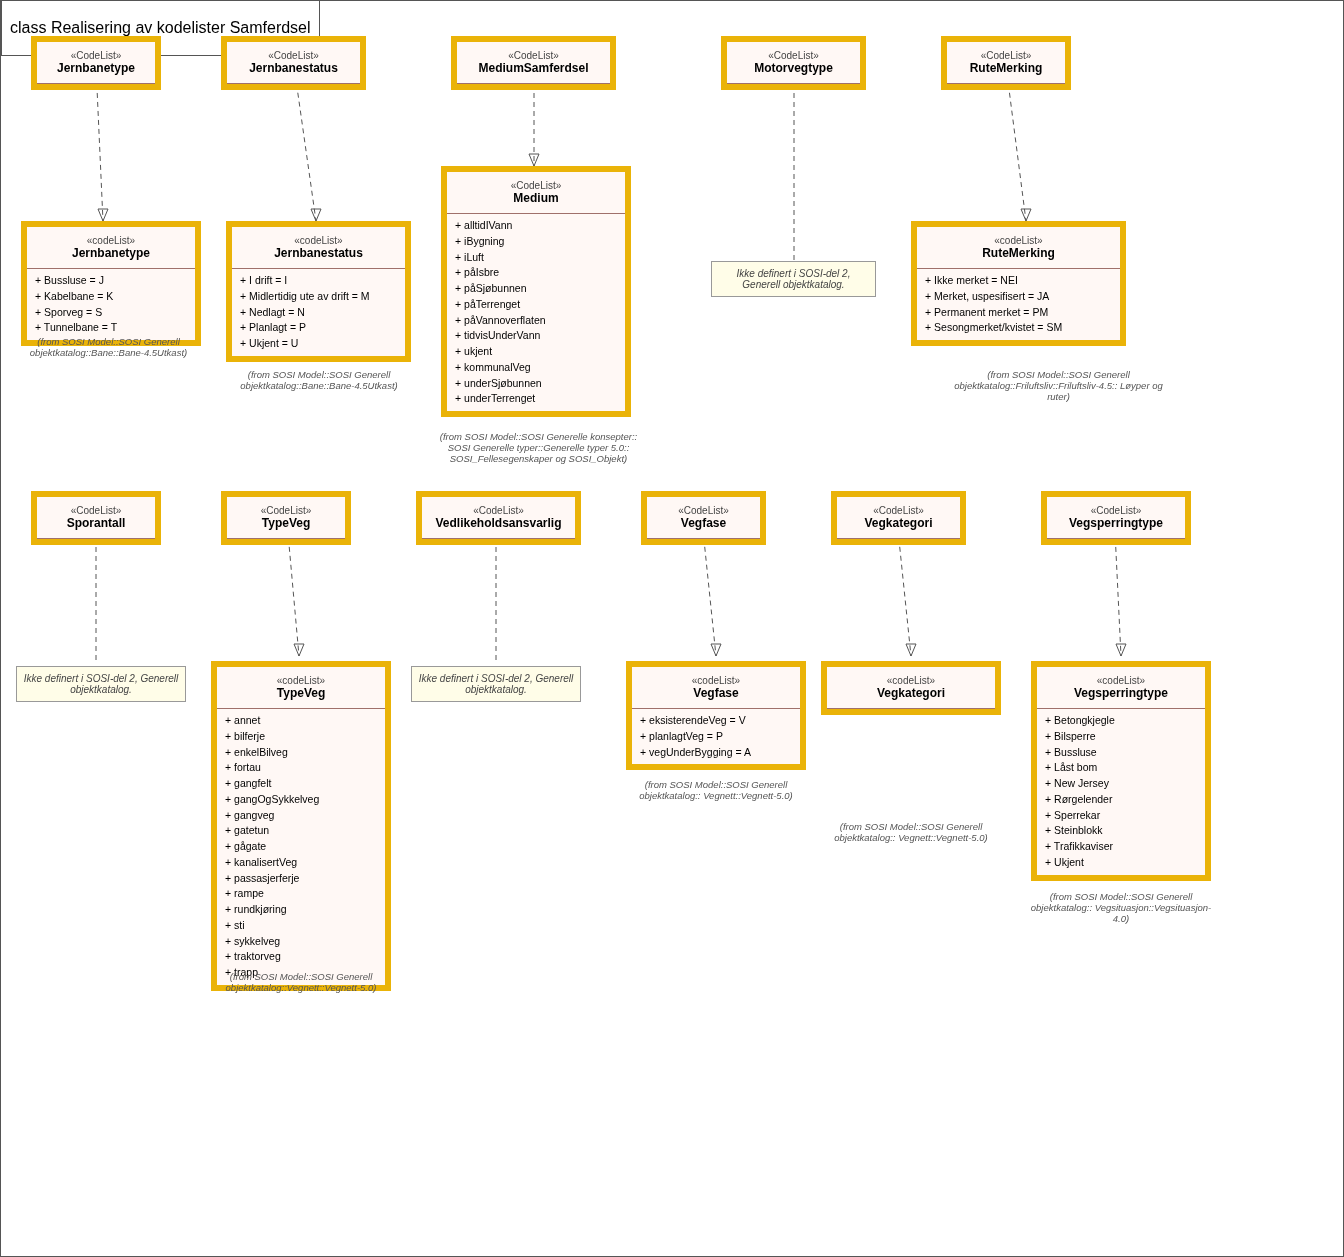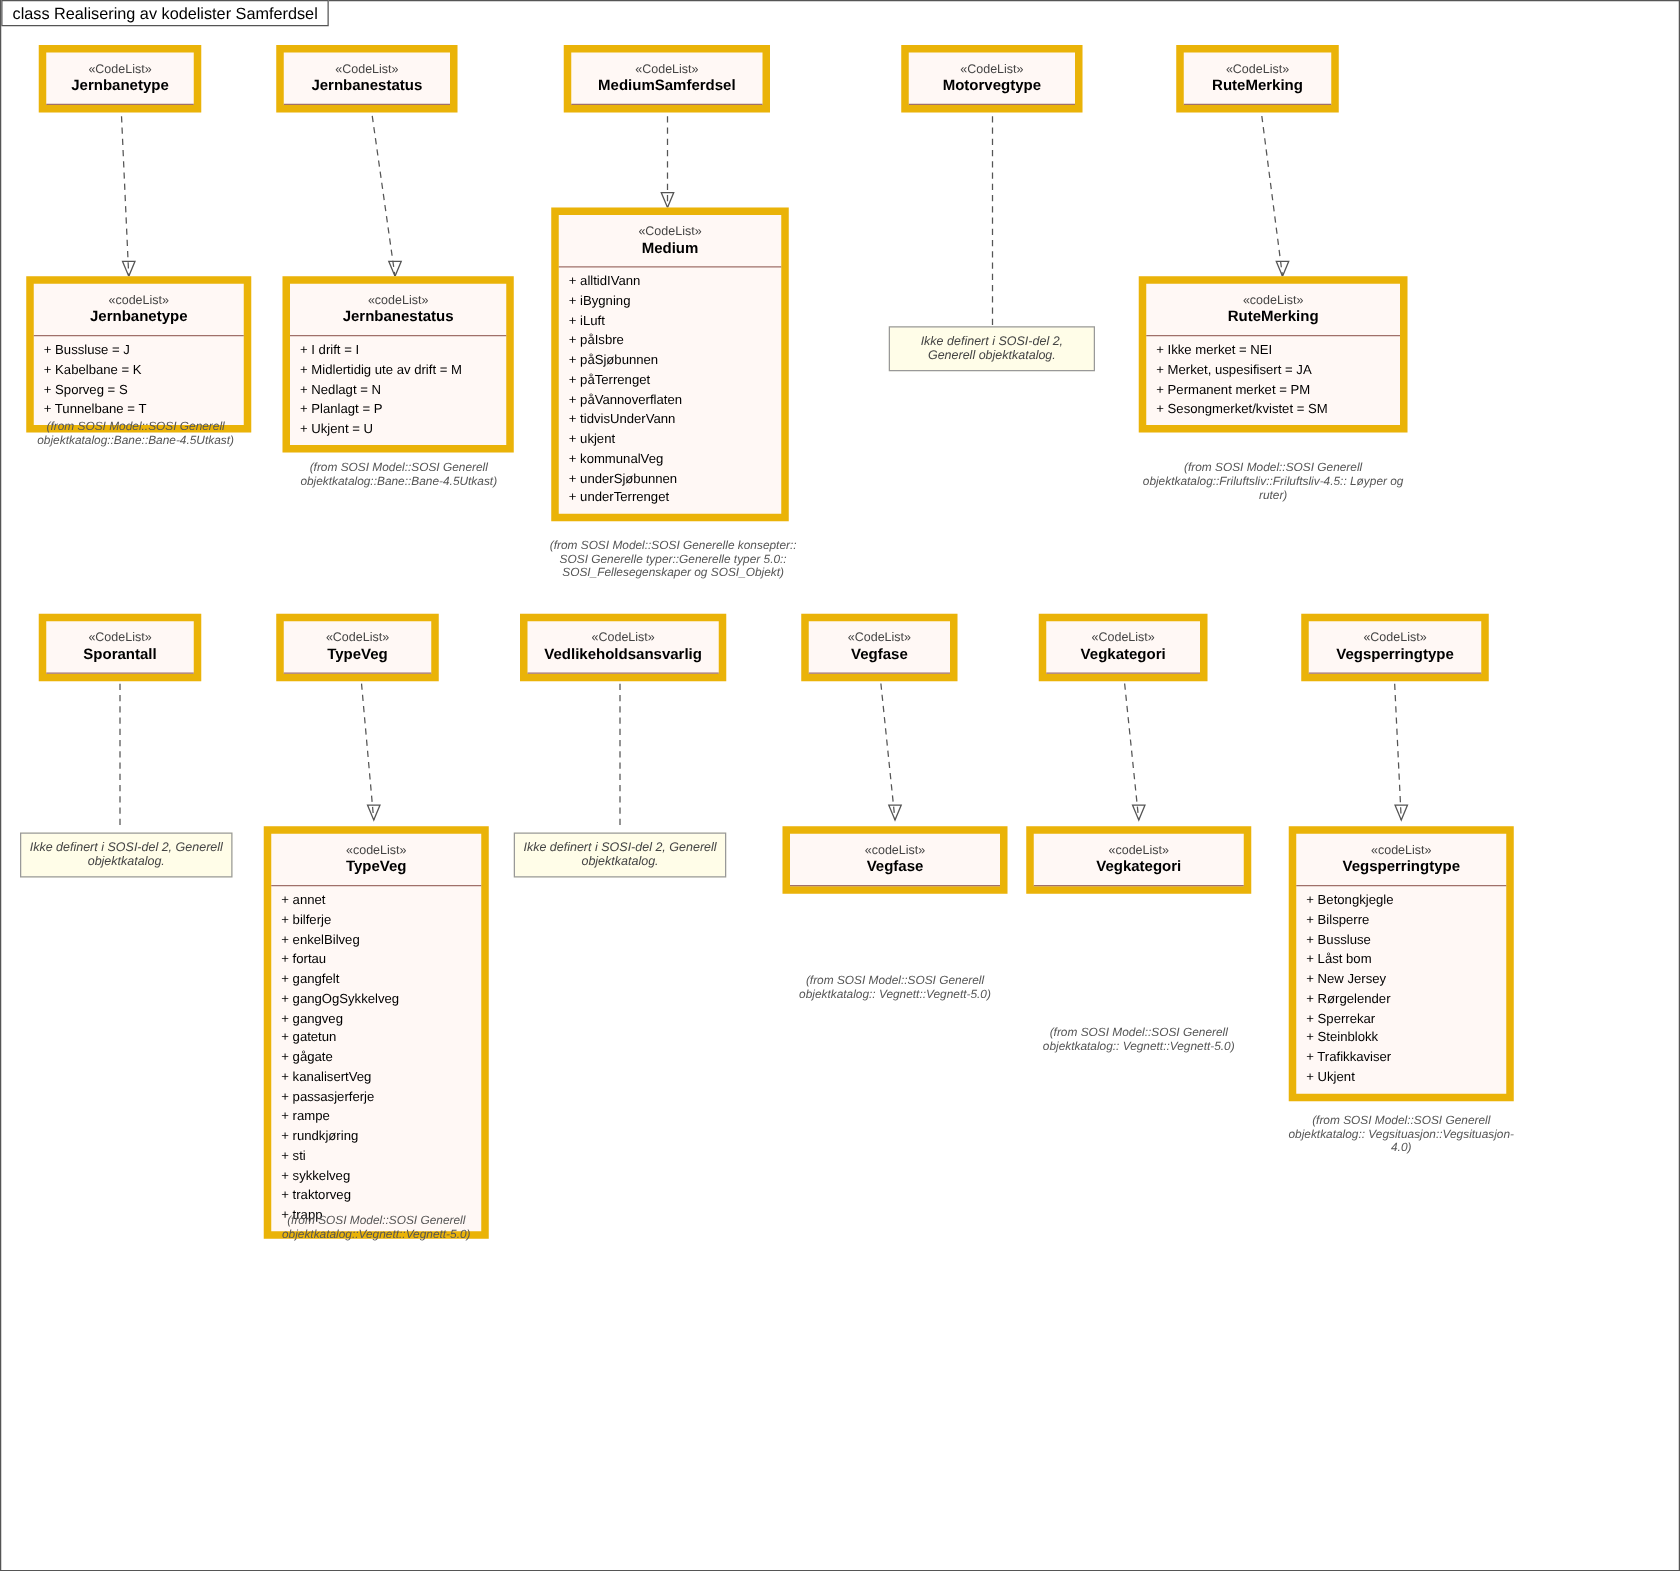--- a/index.html
+++ b/index.html
@@ -15,22 +15,22 @@
       border: 1.5px solid #555;
       position: relative;
       padding: 10px;
     }
     .diagram-title {
       position: absolute;
       top: -1px;
       left: 0;
       background: #fff;
       border: 1.5px solid #555;
-      padding: 2px 8px;
-      font-size: 13px;
+      padding: 18px 8px;
+      font-size: 16px;
       font-weight: normal;
     }
     .uml-box {
       position: absolute;
       background: #fff8f5;
       border: 6px solid #eab308;
       text-align: center;
     }
     .uml-box .stereotype {
       font-size: 10px;
@@ -223,21 +223,21 @@
       <span class="stereotype">«codeList»</span>
       <span class="classname">RuteMerking</span>
     </div>
     <div class="uml-box-body">
       <span class="item">Ikke merket = NEI</span>
       <span class="item">Merket, uspesifisert = JA</span>
       <span class="item">Permanent merket = PM</span>
       <span class="item">Sesongmerket/kvistet = SM</span>
     </div>
   </div>
-  <div class="from-text" style="top:368px;left:905px;width:225px;text-align:center;">(from SOSI Model::SOSI Generell objektkatalog::Friluftsliv::Friluftsliv-4.5:: Løyper og ruter)</div>
+  <div class="from-text" style="top:368px;left:945px;width:225px;text-align:center;">(from SOSI Model::SOSI Generell objektkatalog::Friluftsliv::Friluftsliv-4.5:: Løyper og ruter)</div>
 
   <div class="uml-box" style="top:490px;left:30px;width:130px;">
     <div class="uml-box-header">
       <span class="stereotype">«CodeList»</span>
       <span class="classname">Sporantall</span>
     </div>
   </div>
 
   <div class="uml-box" style="top:490px;left:220px;width:130px;">
     <div class="uml-box-header">
@@ -307,20 +307,25 @@
 
   <div class="note-box" style="top:665px;left:410px;width:170px;">
     <span>Ikke definert i SOSI-del 2, Generell objektkatalog.</span>
   </div>
 
   <div class="uml-box" style="top:660px;left:625px;width:180px;">
     <div class="uml-box-header">
       <span class="stereotype">«codeList»</span>
       <span class="classname">Vegfase</span>
     </div>
+    <div class="uml-box-body">
+      <span class="item">eksisterendeVeg = V</span>
+      <span class="item">planlagtVeg = P</span>
+      <span class="item">vegUnderBygging = A</span>
+    </div>
   </div>
   <div class="from-text" style="top:778px;left:620px;width:190px;">(from SOSI Model::SOSI Generell objektkatalog:: Vegnett::Vegnett-5.0)</div>
 
   <div class="uml-box" style="top:660px;left:820px;width:180px;">
     <div class="uml-box-header">
       <span class="stereotype">«codeList»</span>
       <span class="classname">Vegkategori</span>
     </div>
   </div>
   <div class="from-text" style="top:820px;left:815px;width:190px;">(from SOSI Model::SOSI Generell objektkatalog:: Vegnett::Vegnett-5.0)</div>

